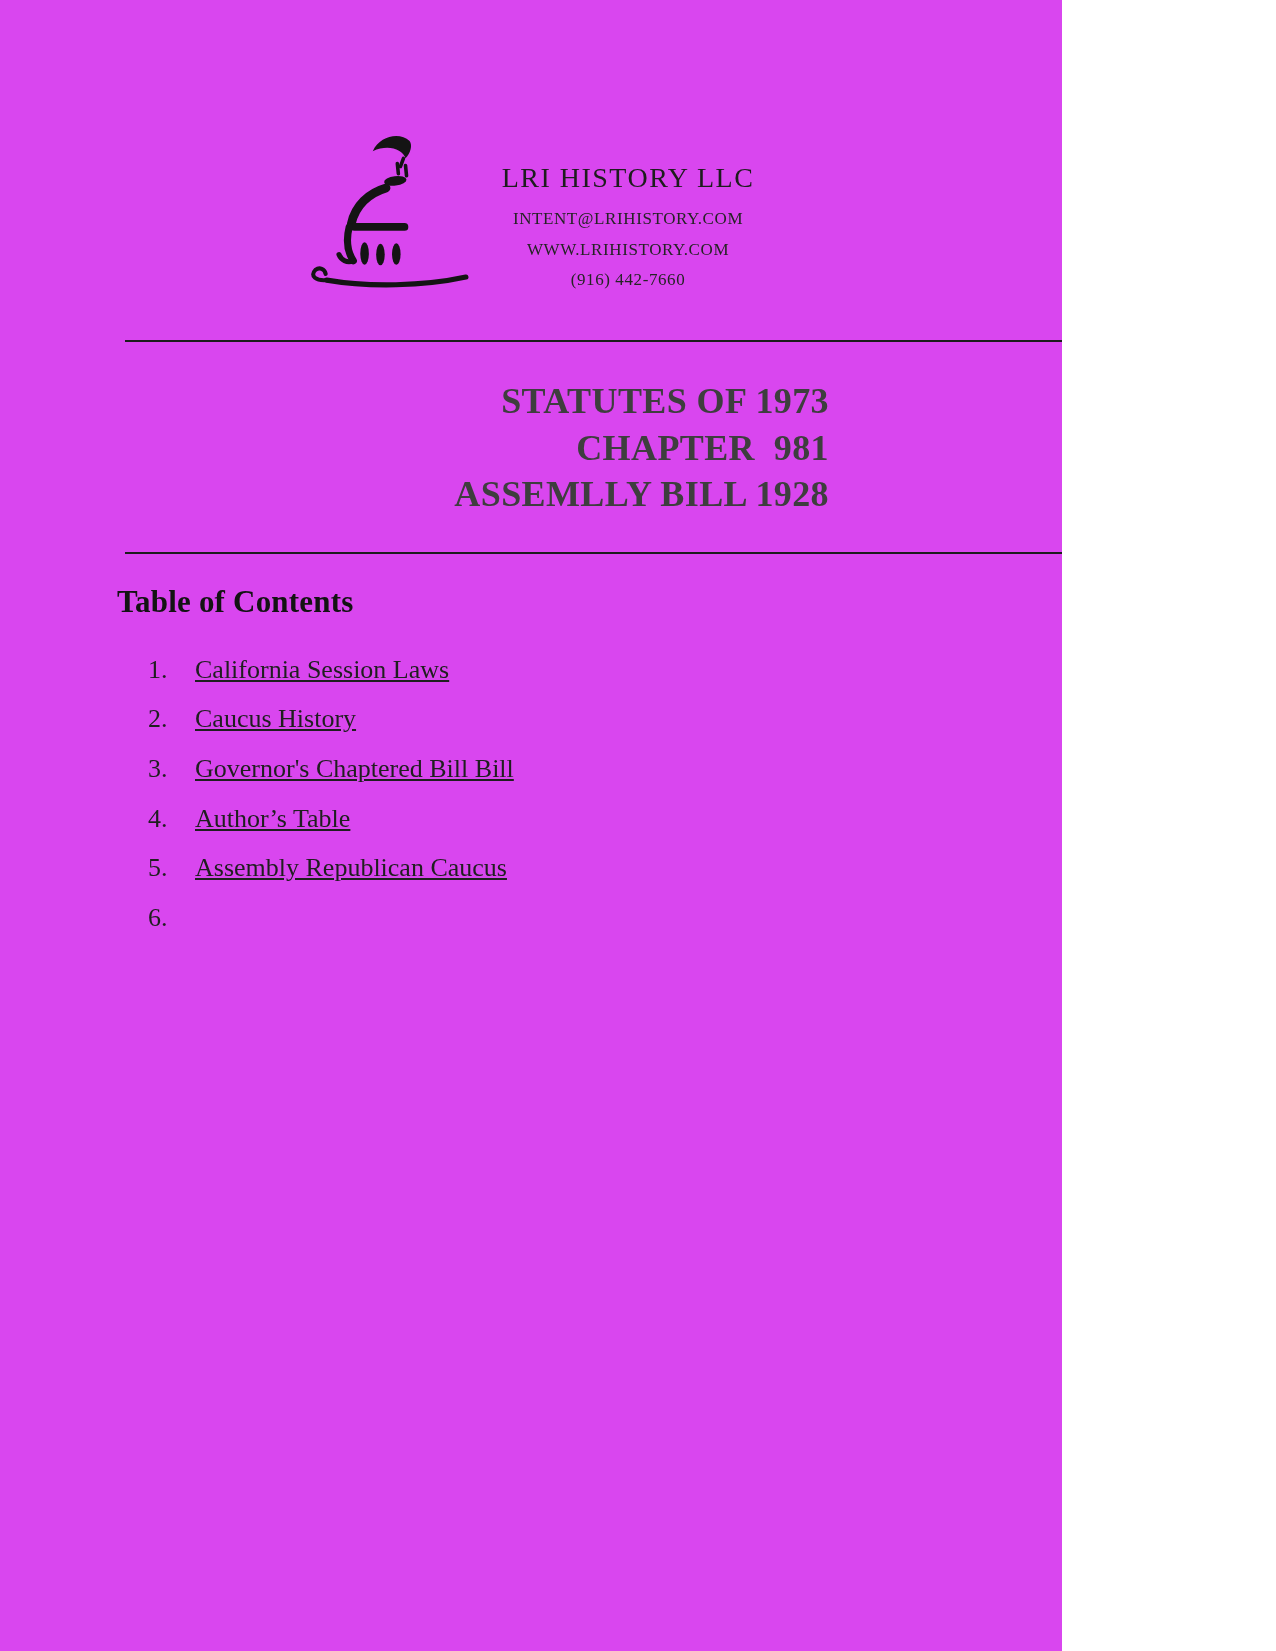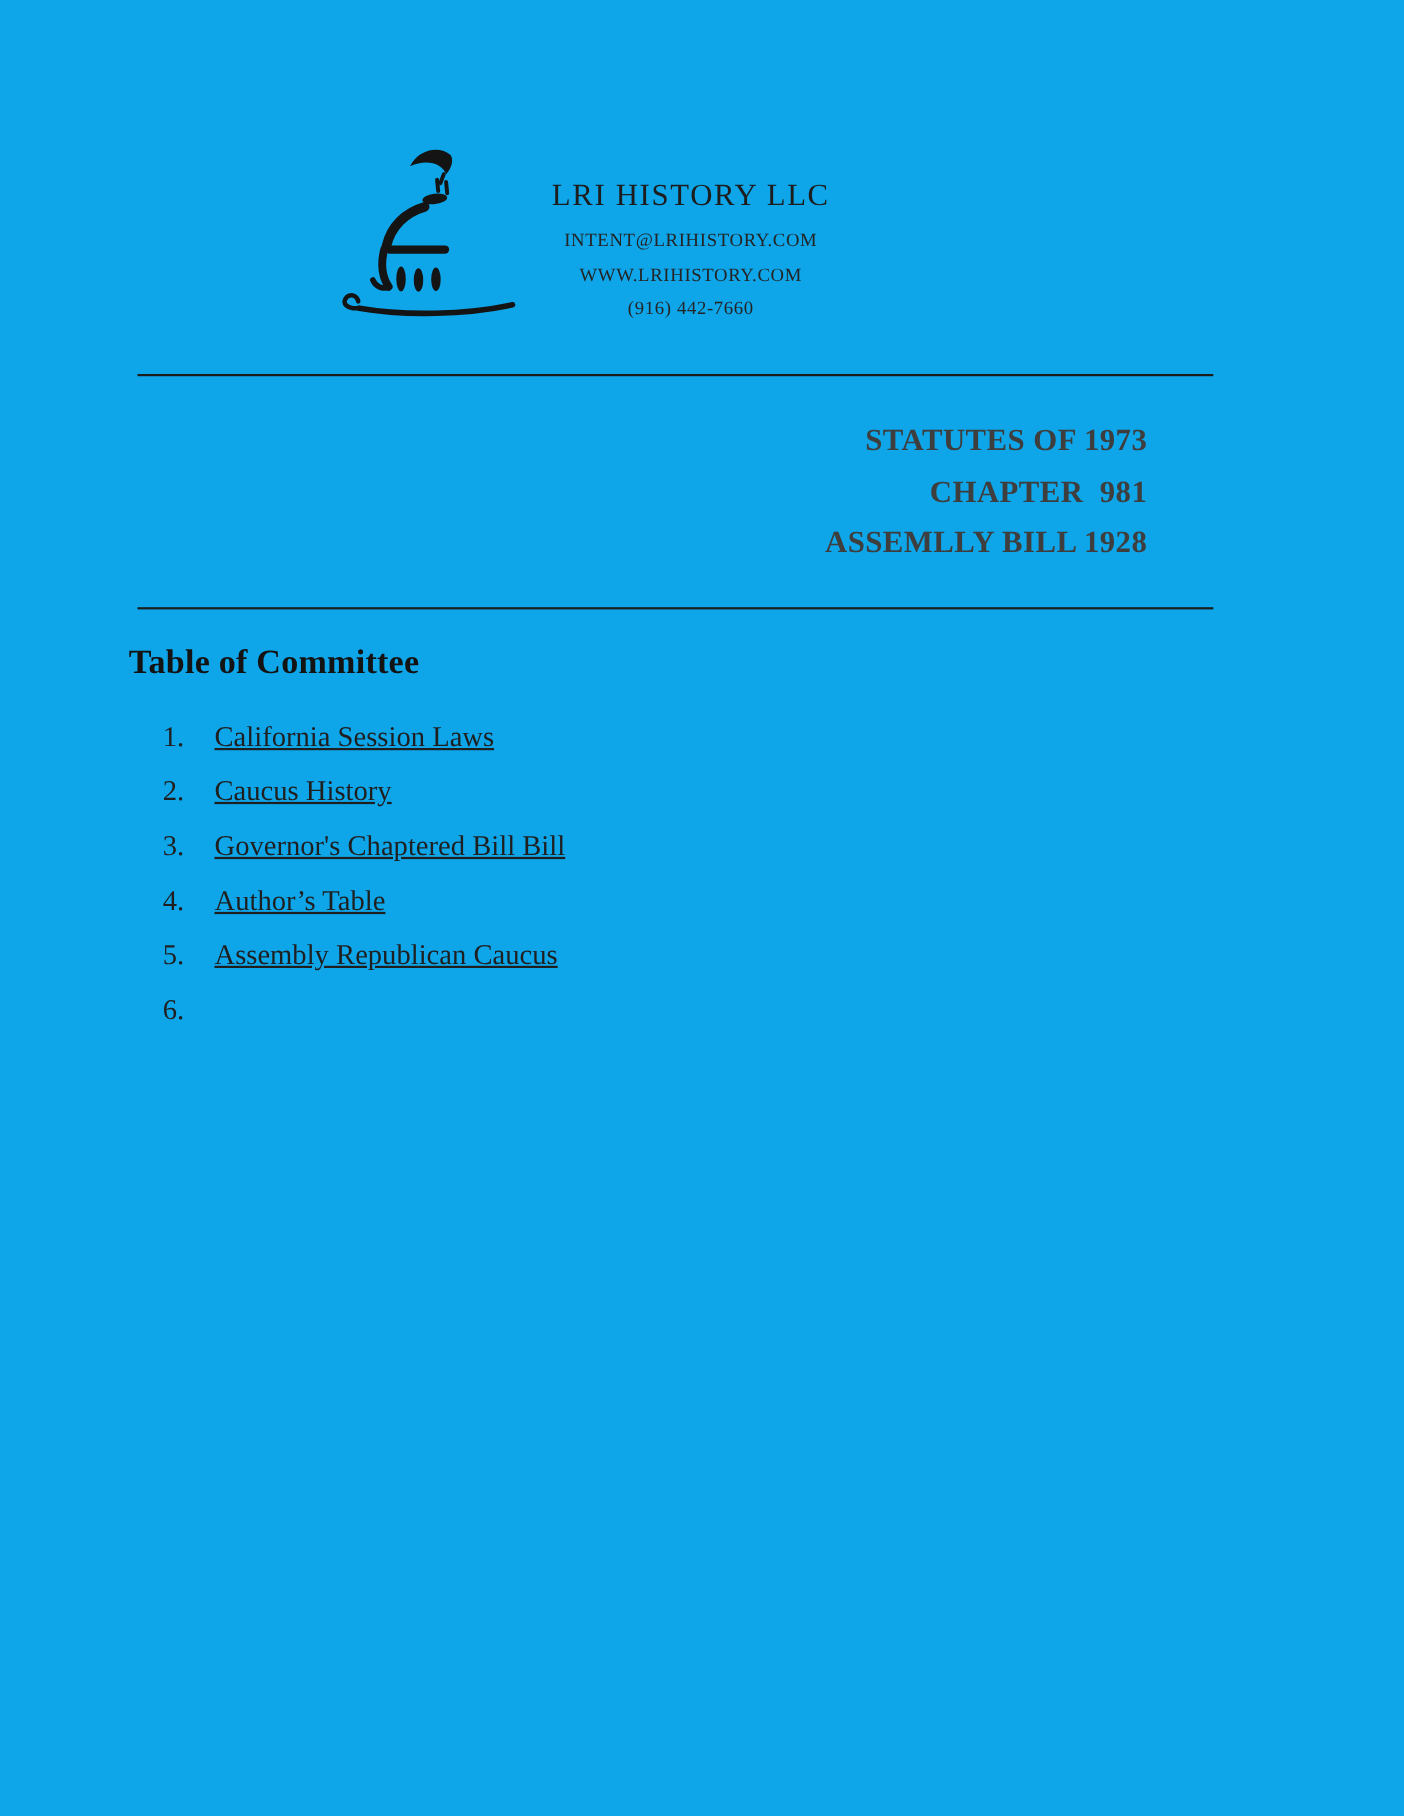--- a/index.html
+++ b/index.html
@@ -5,22 +5,22 @@
   * { margin: 0; padding: 0; box-sizing: border-box; }
   html, body { background: #ffffff; }
   body {
     font-family: "Liberation Serif", "DejaVu Serif", serif;
     width: 1276px; height: 1651px;
     position: relative;
     color: #1f1f1f;
   }
   .page {
     position: absolute; inset: 0;
-    width: 1276px; height: 1651px;
-    background: #0ea5e9;
+    width: 1062px; height: 1651px;
+    background: #d946ef;
     overflow: hidden;
   }
 
   
   .logo {
     position: absolute; left: 296px; top: 124px;
     width: 174px; height: 170px;
   }
   .header-text {
     position: absolute; left: 428px; top: 161px;
@@ -48,21 +48,21 @@
   }
   .rule-top { top: 340px; }
   .rule-bottom { top: 552px; }
 
   
   .statutes {
     position: absolute; right: 233px; top: 378px;
     text-align: right;
   }
   .statute-line {
-    font-size: 28px; line-height: 46.5px;
+    font-size: 36px; line-height: 46.5px;
     font-weight: bold;
     letter-spacing: 0.4px;
     color: #3e3e3e;
     white-space: pre; 
   }
 
   
   .toc-title {
     position: absolute; left: 117px; top: 583px;
     font-size: 31px; line-height: 38px;
@@ -126,21 +126,21 @@
   <div class="rule rule-top"></div>
 
   <div class="statutes">
     <div class="statute-line">STATUTES OF 1973</div>
     <div class="statute-line">CHAPTER  981</div>
     <div class="statute-line">ASSEMLLY BILL 1928</div>
   </div>
 
   <div class="rule rule-bottom"></div>
 
-  <h1 class="toc-title">Table of Committee</h1>
+  <h1 class="toc-title">Table of Contents</h1>
 
   <ol class="toc-list">
     <li class="toc-item">
       <span class="toc-num">1.</span>
       <span class="toc-label">California Session Laws</span>
     </li>
     <li class="toc-item">
       <span class="toc-num">2.</span>
       <span class="toc-label">Caucus History</span>
     </li>

